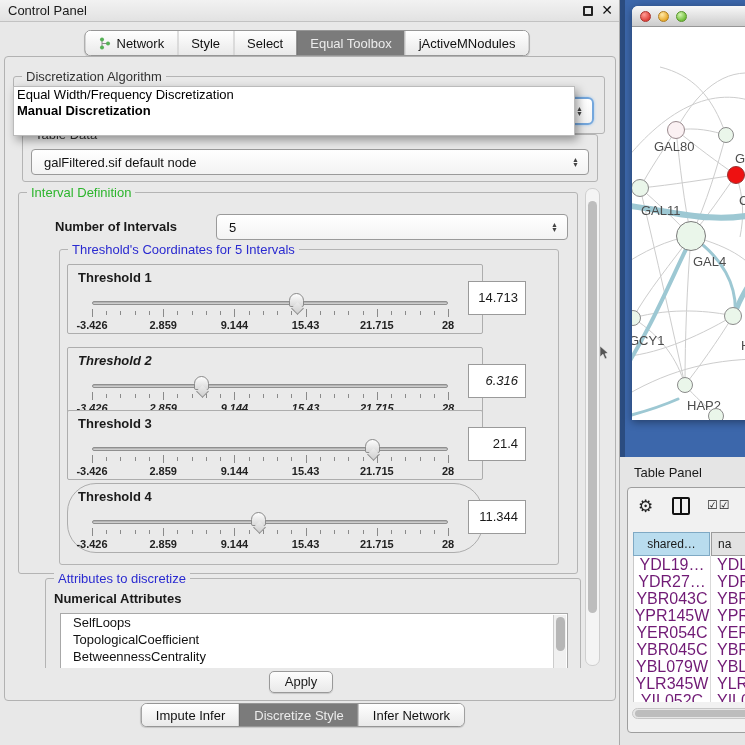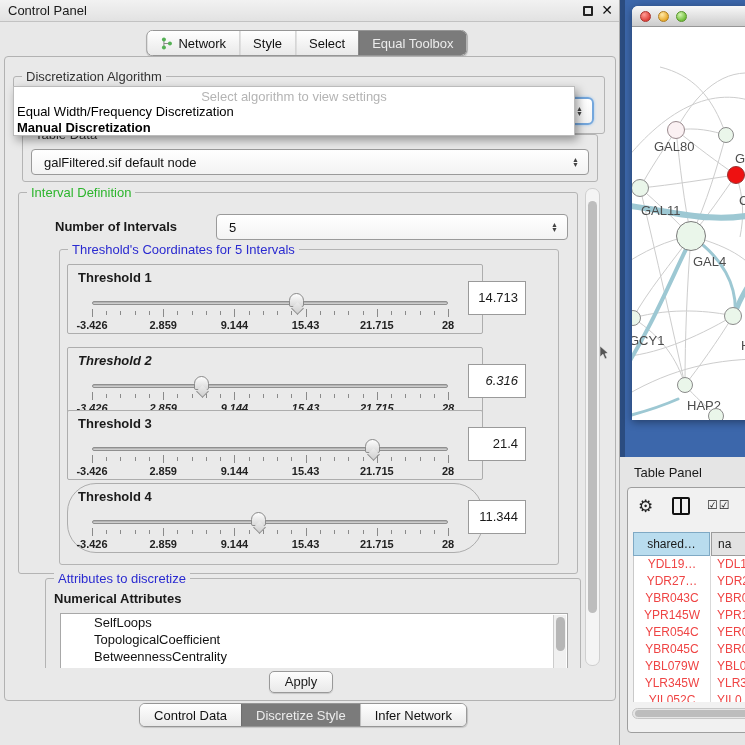--- a/index.html
+++ b/index.html
@@ -76,21 +76,21 @@
   .ticks { position:absolute; left:0; right:0; top:18px; height:9px; }
   .ticks i { position:absolute; top:2px; width:1px; height:4px; background:#8a8a8a; }
   .ticks i.major { height:8px; top:0; }
   .tick-labels { position:absolute; left:0; right:0; top:28px; height:13px; }
   .tick-labels b { position:absolute; transform:translateX(-50%); font-size:11px; font-weight:bold; color:#222; white-space:nowrap; }
   .value-box { position:absolute; left:400px; top:16px; width:58px; height:34px; background:#fff;
                border:1px solid #9a9a9a; font-size:13px; line-height:32px; text-align:right; padding-right:7px; }
 
   .attributes-group { left:35px; top:392px; width:536px; height:120px; }
   .attr-sub { position:absolute; left:8px; top:12px; font-weight:bold; font-size:13px; }
-  .listbox { position:absolute; left:14px; top:34px; width:508px; height:84px; background:#fff; border:1px solid #a8a8a8;padding-left:21px; }
+  .listbox { position:absolute; left:14px; top:34px; width:508px; height:84px; background:#fff; border:1px solid #a8a8a8; }
   .listbox .li { padding-left:12px; font-size:13px; height:17px; line-height:17px; color:#111; }
   .list-scroll { position:absolute; right:1px; top:1px; width:13px; bottom:1px; background:#f0f0f0; border-left:1px solid #ccc; }
   .list-scroll .thumb { position:absolute; left:2px; top:2px; width:9px; height:34px; border-radius:5px; background:#b6b6b6; }
 
   .vscroll { position:absolute; left:585px; top:188px; width:15px; height:478px; background:#f4f4f4;
              border:1px solid #cfcfcf; border-radius:7px; }
   .vscroll .thumb { position:absolute; left:2px; top:12px; width:9px; height:412px; border-radius:5px; background:#bdbdbd; }
 
   .apply-btn { position:absolute; left:269px; top:671px; width:64px; height:22px; border:1px solid #999;
                border-radius:5px; background:linear-gradient(#fdfdfd,#e9e9e9); font-size:13px; text-align:center;
@@ -123,21 +123,21 @@
   .split-ic::after { content:""; position:absolute; left:6px; top:0; width:2px; height:14px; background:#111; }
   .checks-ic { position:absolute; left:79px; top:4px; font-size:12px; color:#222; letter-spacing:1px; }
 
   .tbl { position:absolute; left:5px; top:44px; width:140px; }
   .thead { display:flex; height:24px; }
   .thc { border:1px solid #9c9c9c; font-size:12px; display:flex; align-items:center; justify-content:center; }
   .thc.c0 { width:77px; background:#b9dcee; border-color:#7fa9c4; }
   .thc.c1 { width:62px; background:#e2e2e2; margin-left:1px; justify-content:flex-start; padding-left:6px; }
   .tbody { height:146px; overflow:hidden; background:#fff; border-left:1px solid #c9c9c9; }
   .trow { display:flex; height:17px; }
-  .tcell { font-size:12px; line-height:17px; color:#ef4444; }
+  .tcell { font-size:16px; line-height:17px; color:#701a75; }
   .tcell.c0 { width:77px; text-align:center; border-right:1px solid #d9d9d9; }
   .tcell.c1 { width:62px; padding-left:6px; }
   .hscroll { position:absolute; left:4px; top:220px; width:128px; height:11px; background:#e6e6e6;
              border:1px solid #c6c6c6; border-radius:6px; }
   .hscroll .thumb { position:absolute; left:2px; top:1px; width:118px; height:7px; border-radius:4px; background:#bdbdbd; }
 
   .cursor { position:absolute; left:600px; top:346px; z-index:60; }
 
   .net-icon { width:13px; height:13px; }
 </style>
@@ -165,37 +165,39 @@
     </div>
     <div class="tab">
         <span>Style</span>
       </div>
     <div class="tab">
         <span>Select</span>
       </div>
     <div class="tab active">
         <span>Equal Toolbox</span>
       </div>
+    <div class="tab">
+        <span>jActiveMNodules</span>
+      </div>
   </div>
 
   <div class="outer-panel"></div>
 
   <div class="group algo-group">
     <span class="legend dark">Discretization Algorithm</span>
     <div class="combo algo-combo">
       <span class="cval"></span>
       <span class="stepper">
           <span>▲</span>
           <span>▼</span>
         </span>
     </div>
   </div>
 
   <div class="popup">
-    <div class="hint">Select algorithm to view settings</div>
     <div class="item">Equal Width/Frequency Discretization</div>
     <div class="item bold">Manual Discretization</div>
   </div>
 
   <div class="group tabledata-group">
     <span class="legend dark">Table Data</span>
     <div class="combo tabledata-combo">
       <span class="cval">galFiltered.sif default node</span>
       <span class="stepper">
           <span>▲</span>
@@ -417,21 +419,21 @@
   </div>
 
   <div class="vscroll">
     <div class="thumb"></div>
   </div>
 
   <div class="apply-btn">Apply</div>
 
   <div class="seg bottom-tabs">
     <div class="tab">
-        <span>Control Data</span>
+        <span>Impute Infer</span>
       </div>
     <div class="tab active">
         <span>Discretize Style</span>
       </div>
     <div class="tab">
         <span>Infer Network</span>
       </div>
   </div>
 </div>
 

